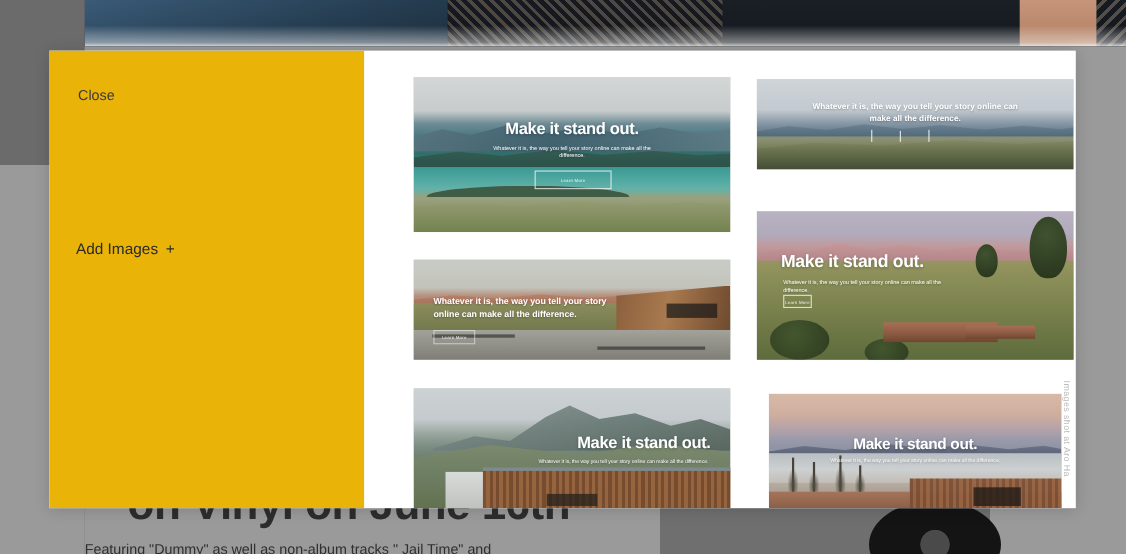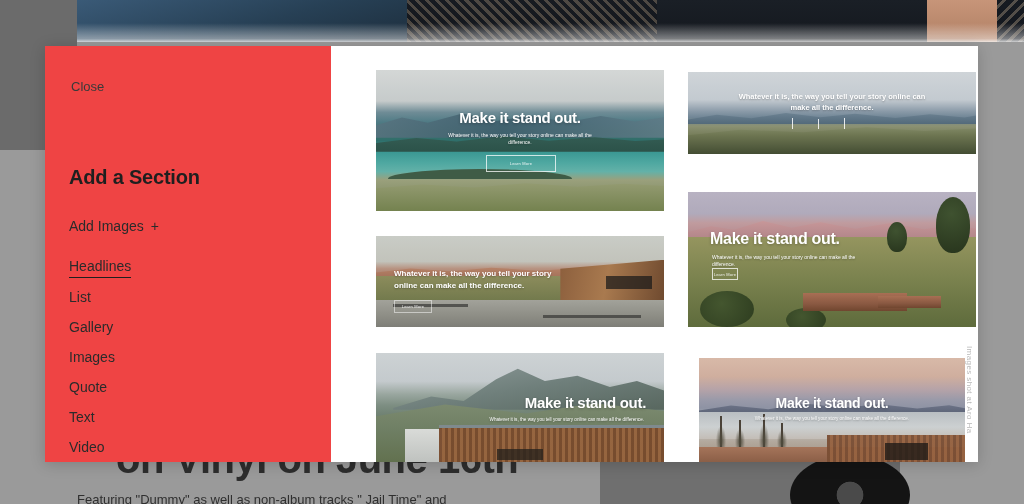--- a/index.html
+++ b/index.html
@@ -74,21 +74,21 @@
   
   .modal {
     position: absolute; left: 45px; top: 46px;
     width: 933px; height: 416px;
     background: #ffffff;
     box-shadow: 0 2px 14px rgba(0,0,0,.18);
     overflow: hidden;
   }
 
   
-  .sidebar { position: absolute; left: 0; top: 0; width: 286px; height: 100%; background:#ef4444; }
+  .sidebar { position: absolute; left: 0; top: 0; width: 286px; height: 100%; background:#eab308; }
   .close-btn {
     position: absolute; left: 26px; top: 33px;
     font-size: 13px; color: #3a3a3a; font-weight: 400;
     cursor: pointer;
   }
   .panel-title {
     position: absolute; left: 24px; top: 120px;
     font-size: 20px; font-weight: 700; color: #1f1f1f;
     letter-spacing: -0.2px;
   }
@@ -359,50 +359,25 @@
 
   <div class="bg-headline">on Vinyl on June 16th</div>
   <div class="bg-body">Featuring "Dummy" as well as non-album tracks " Jail Time" and</div>
 </div>
 
 <div class="modal">
 
   <div class="sidebar">
     <div class="close-btn">Close</div>
 
-    <div class="panel-title">Add a Section</div>
 
     <div class="add-blank">
       <span>Add Images</span><span class="plus">+</span>
     </div>
 
-    <div class="nav-list">
-      <div class="nav-item active">
-        <span>Headlines</span>
-      </div>
-      <div class="nav-item">
-        <span>List</span>
-      </div>
-      <div class="nav-item">
-        <span>Gallery</span>
-      </div>
-      <div class="nav-item">
-        <span>Images</span>
-      </div>
-      <div class="nav-item">
-        <span>Quote</span>
-      </div>
-      <div class="nav-item">
-        <span>Text</span>
-      </div>
-      <div class="nav-item">
-        <span>Video</span>
-      </div>
-
-    </div>
   </div>
 
   <div class="cards">
 
     <div class="card" id="c1" style="left:45px; top:24px; width:288px; height:141px;">
       <div class="card-photo ph1">
         <div class="mtn"></div>
         <div class="hill"></div>
         <div class="isle"></div>
         <div class="shore"></div>

